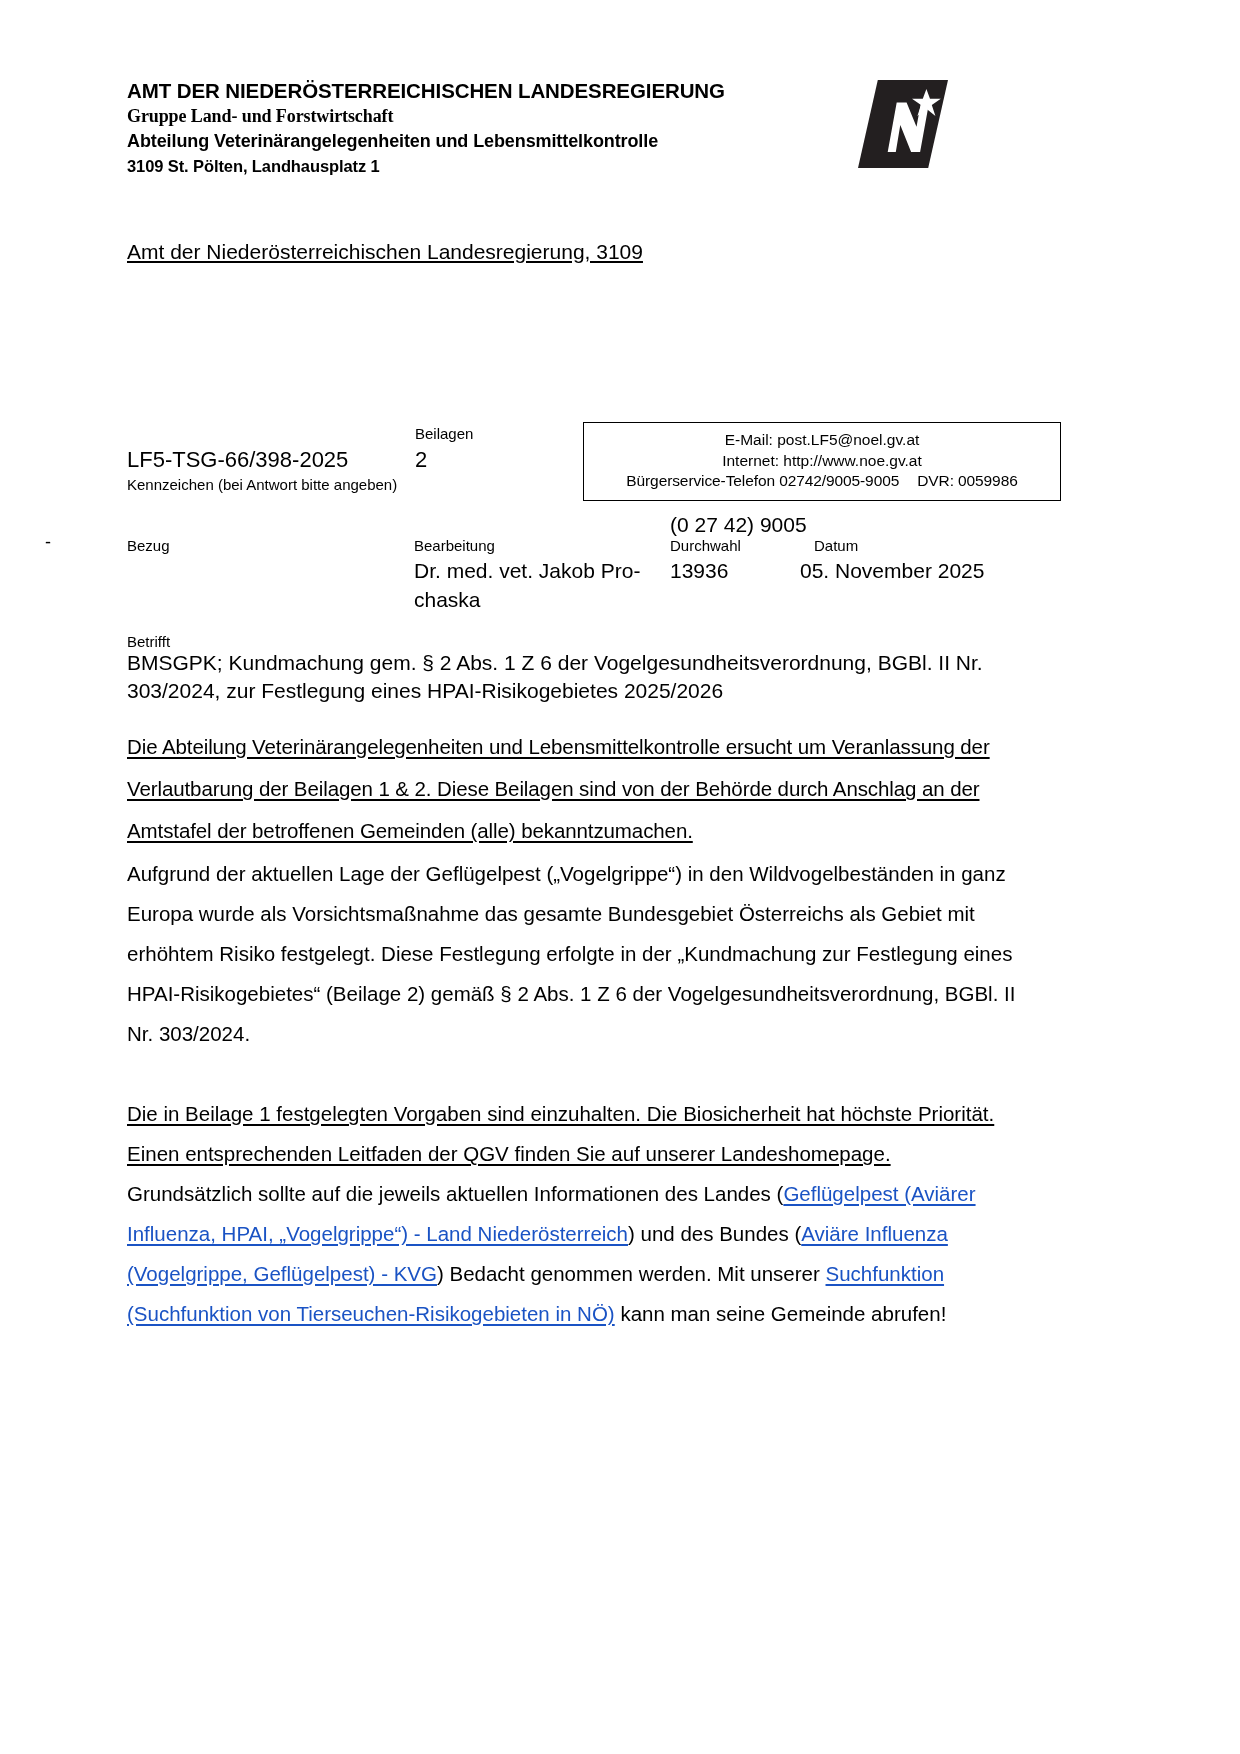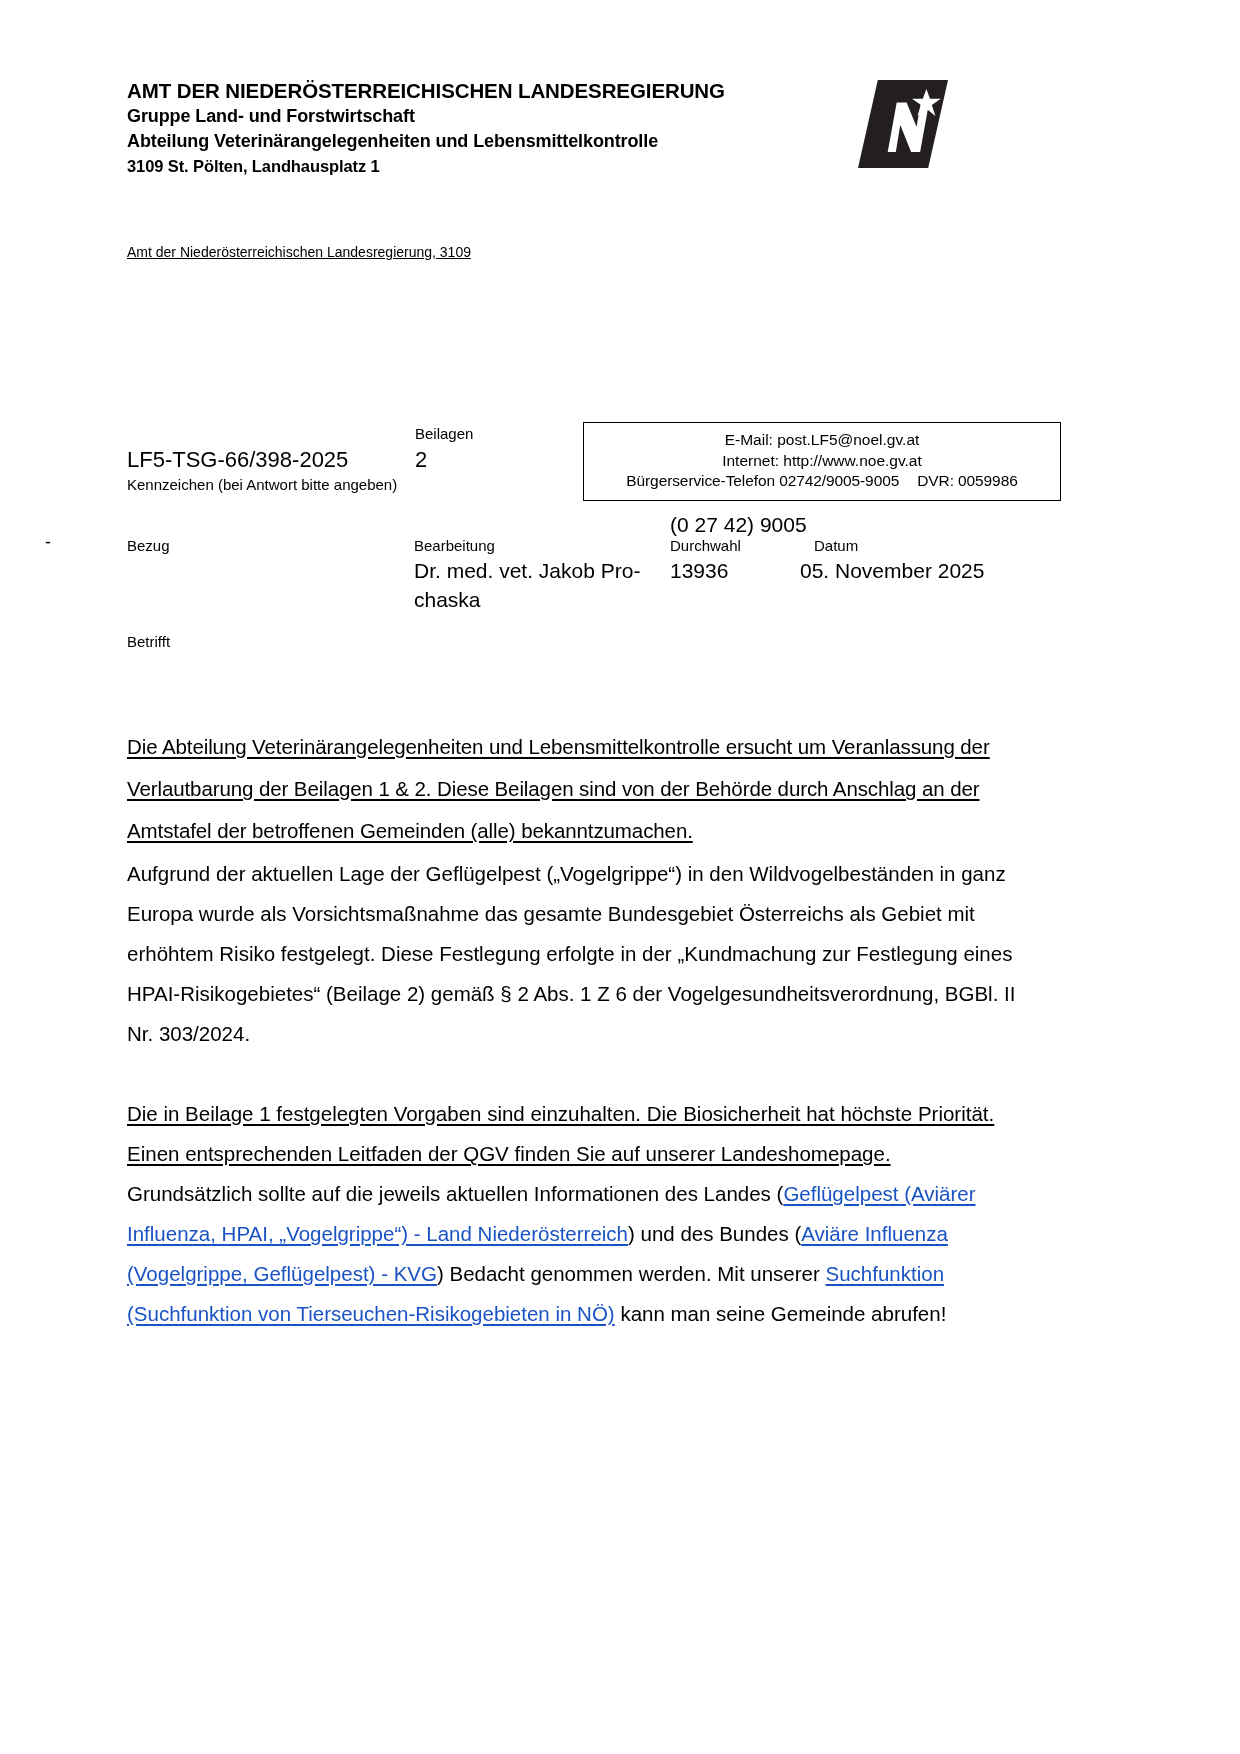--- a/index.html
+++ b/index.html
@@ -28,40 +28,40 @@
     left: 127px;
     top: 78px;
     width: 700px;
   }
   .lh-line {
     font-weight: bold;
     letter-spacing: -0.1px;
     white-space: nowrap;
   }
   .lh-1 { font-size: 20.5px; line-height: 26px; }
-  .lh-2 { font-size: 18px;  line-height: 25px; }
+  .lh-2 { font-size: 18px;  line-height: 25px; font-family: Liberation Serif, serif; }
   .lh-3 { font-size: 18px;  line-height: 25px; }
   .lh-4 { font-size: 16.5px; line-height: 24px; }
 
   
   .logo {
     position: absolute;
     left: 858px;
     top: 78px;
     width: 90px;
     height: 92px;
   }
   .logo svg { display: block; width: 100%; height: 100%; }
 
   
   .return-address {
     position: absolute;
     left: 127px;
     top: 241px;
-    font-size: 14px;
+    font-size: 21px;
     line-height: 22px;
     text-decoration: underline;
     white-space: nowrap;
   }
 
   
   .recipient {
     position: absolute;
     left: 127px;
     top: 286px;
@@ -248,20 +248,21 @@
     <span class="lbl-datum">Datum</span>
   </div>
 
   <div class="field-values">
     <span class="val-bearbeitung">Dr. med. vet. Jakob Pro-chaska</span>
     <span class="val-durchwahl">13936</span>
     <span class="val-datum">05. November 2025</span>
   </div>
 
   <div class="subject-label">Betrifft</div>
+  <div class="subject-text">BMSGPK; Kundmachung gem. § 2 Abs. 1 Z 6 der Vogelgesundheitsverordnung, BGBl. II Nr. 303/2024, zur Festlegung eines HPAI-Risikogebietes 2025/2026</div>
 
   <div class="body-area">
 
     <p class="p-bold-underline">Die Abteilung Veterinärangelegenheiten und Lebensmittelkontrolle ersucht um Veranlassung der Verlautbarung der Beilagen 1 &amp; 2. Diese Beilagen sind von der Behörde durch Anschlag an der Amtstafel der betroffenen Gemeinden (alle) bekanntzumachen.</p>
 
     <p class="p-plain">Aufgrund der aktuellen Lage der Geflügelpest („Vogelgrippe“) in den Wildvogelbeständen in ganz Europa wurde als Vorsichtsmaßnahme das gesamte Bundesgebiet Österreichs als Gebiet mit erhöhtem Risiko festgelegt. Diese Festlegung erfolgte in der „Kundmachung zur Festlegung eines HPAI-Risikogebietes“ (Beilage 2) gemäß § 2 Abs. 1 Z 6 der Vogelgesundheitsverordnung, BGBl. II Nr. 303/2024.</p>
 
     <div class="spacer-line"></div>
 
     <p class="p-plain"><span class="p-underline">Die in Beilage 1 festgelegten Vorgaben sind einzuhalten. Die Biosicherheit hat höchste Priorität. Einen entsprechenden Leitfaden der QGV finden Sie auf unserer Landeshomepage.</span><span> Grundsätzlich sollte auf die jeweils aktuellen Informationen des Landes (</span><a class="doc-link" href="#">Geflügelpest (Aviärer Influenza, HPAI, „Vogelgrippe“) - Land Niederösterreich</a><span>) und des Bundes (</span><a class="doc-link" href="#">Aviäre Influenza (Vogelgrippe, Geflügelpest) - KVG</a><span>) Bedacht genommen werden. Mit unserer </span><a class="doc-link" href="#">Suchfunktion (Suchfunktion von Tierseuchen-Risikogebieten in NÖ)</a><span> kann man seine Gemeinde abrufen!</span></p>

